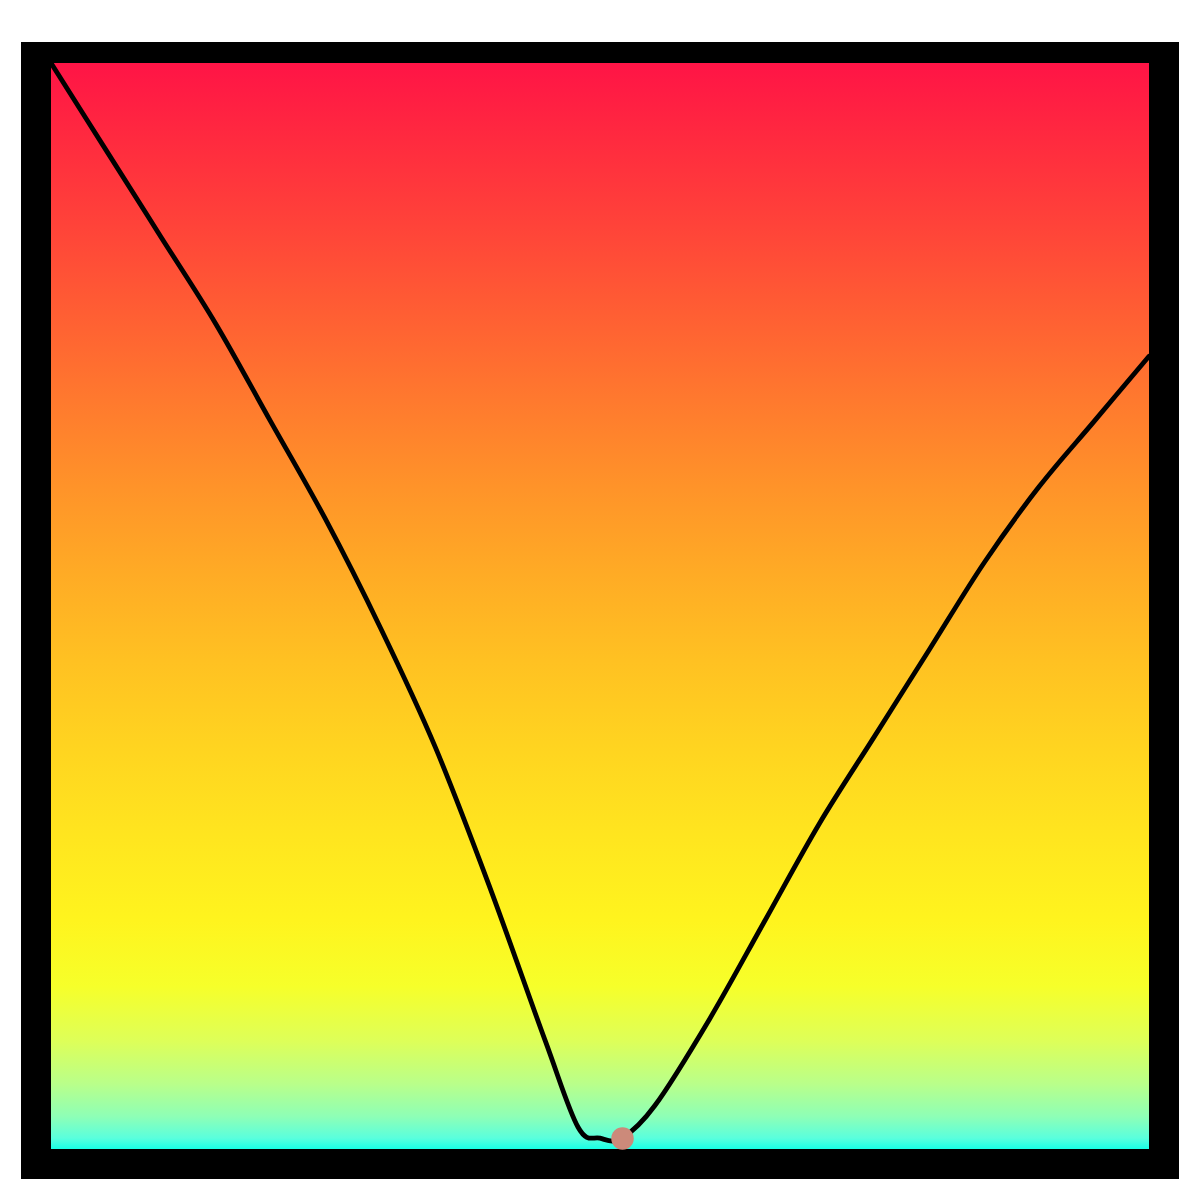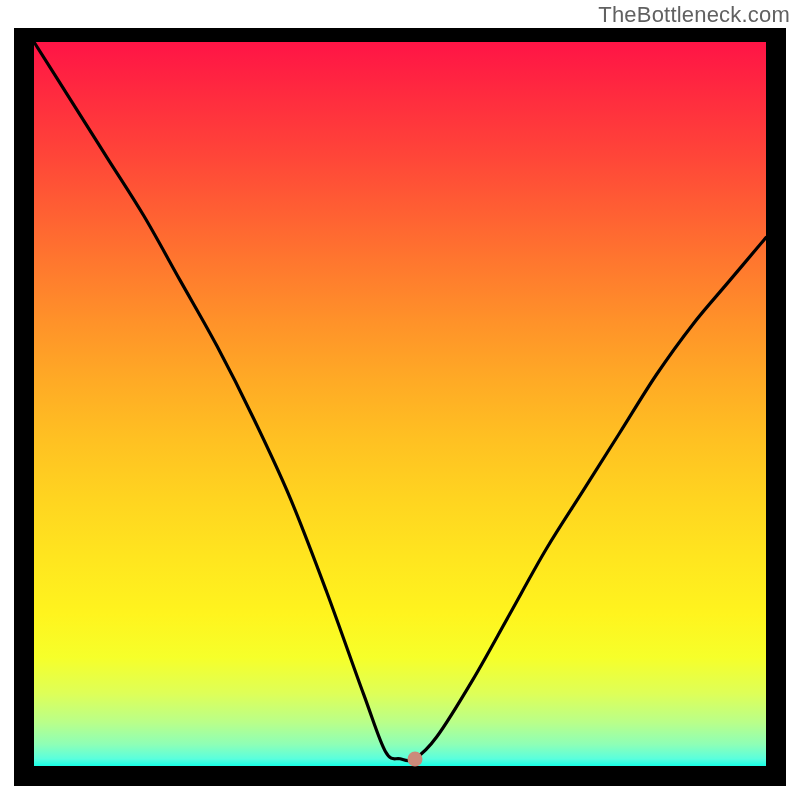--- a/index.html
+++ b/index.html
@@ -75,21 +75,20 @@
     border-radius: 50%;
     background: #cc8a7a;
     transform: translate(-50%, -50%);
   }
 </style>
 </head>
 <body>
 
 <div class="wrap">
 
-  <div class="watermark">TheBottleneck.com</div>
 
   <div class="frame">
     <div class="plot">
 
       <svg class="curve" viewBox="0 0 732 724" preserveAspectRatio="none">
         <path fill="none" stroke="#000000" stroke-width="3.2" stroke-linecap="round" d="M 0.0 0.0 C 6.1 9.7, 24.4 38.6, 36.6 57.9 C 48.8 77.2, 61.0 96.5, 73.2 115.8 C 85.4 135.1, 97.6 153.2, 109.8 173.8 C 122.0 194.3, 134.2 217.2, 146.4 238.9 C 158.6 260.6, 170.8 281.2, 183.0 304.1 C 195.2 327.0, 207.4 351.1, 219.6 376.5 C 231.8 401.8, 244.0 427.2, 256.2 456.1 C 268.4 485.1, 280.6 517.7, 292.8 550.2 C 305.0 582.8, 319.6 625.1, 329.4 651.6 C 339.2 678.1, 345.3 698.7, 351.4 709.5 C 357.5 720.4, 361.1 715.6, 366.0 716.8 C 370.9 718.0, 374.5 720.4, 380.6 716.8 C 386.7 713.1, 392.8 708.3, 402.6 695.0 C 412.4 681.8, 427.0 657.6, 439.2 637.1 C 451.4 616.6, 463.6 593.7, 475.8 572.0 C 488.0 550.2, 500.2 527.3, 512.4 506.8 C 524.6 486.3, 536.8 468.2, 549.0 448.9 C 561.2 429.6, 573.4 410.3, 585.6 391.0 C 597.8 371.7, 610.0 351.1, 622.2 333.0 C 634.4 314.9, 646.6 298.0, 658.8 282.4 C 671.0 266.7, 683.2 253.4, 695.4 238.9 C 707.6 224.4, 725.9 202.7, 732.0 195.5"></path>
       </svg>
 
       <div class="marker" style="left: 380.64px; top: 716.76px; background: rgb(204, 138, 122);"></div>
 

